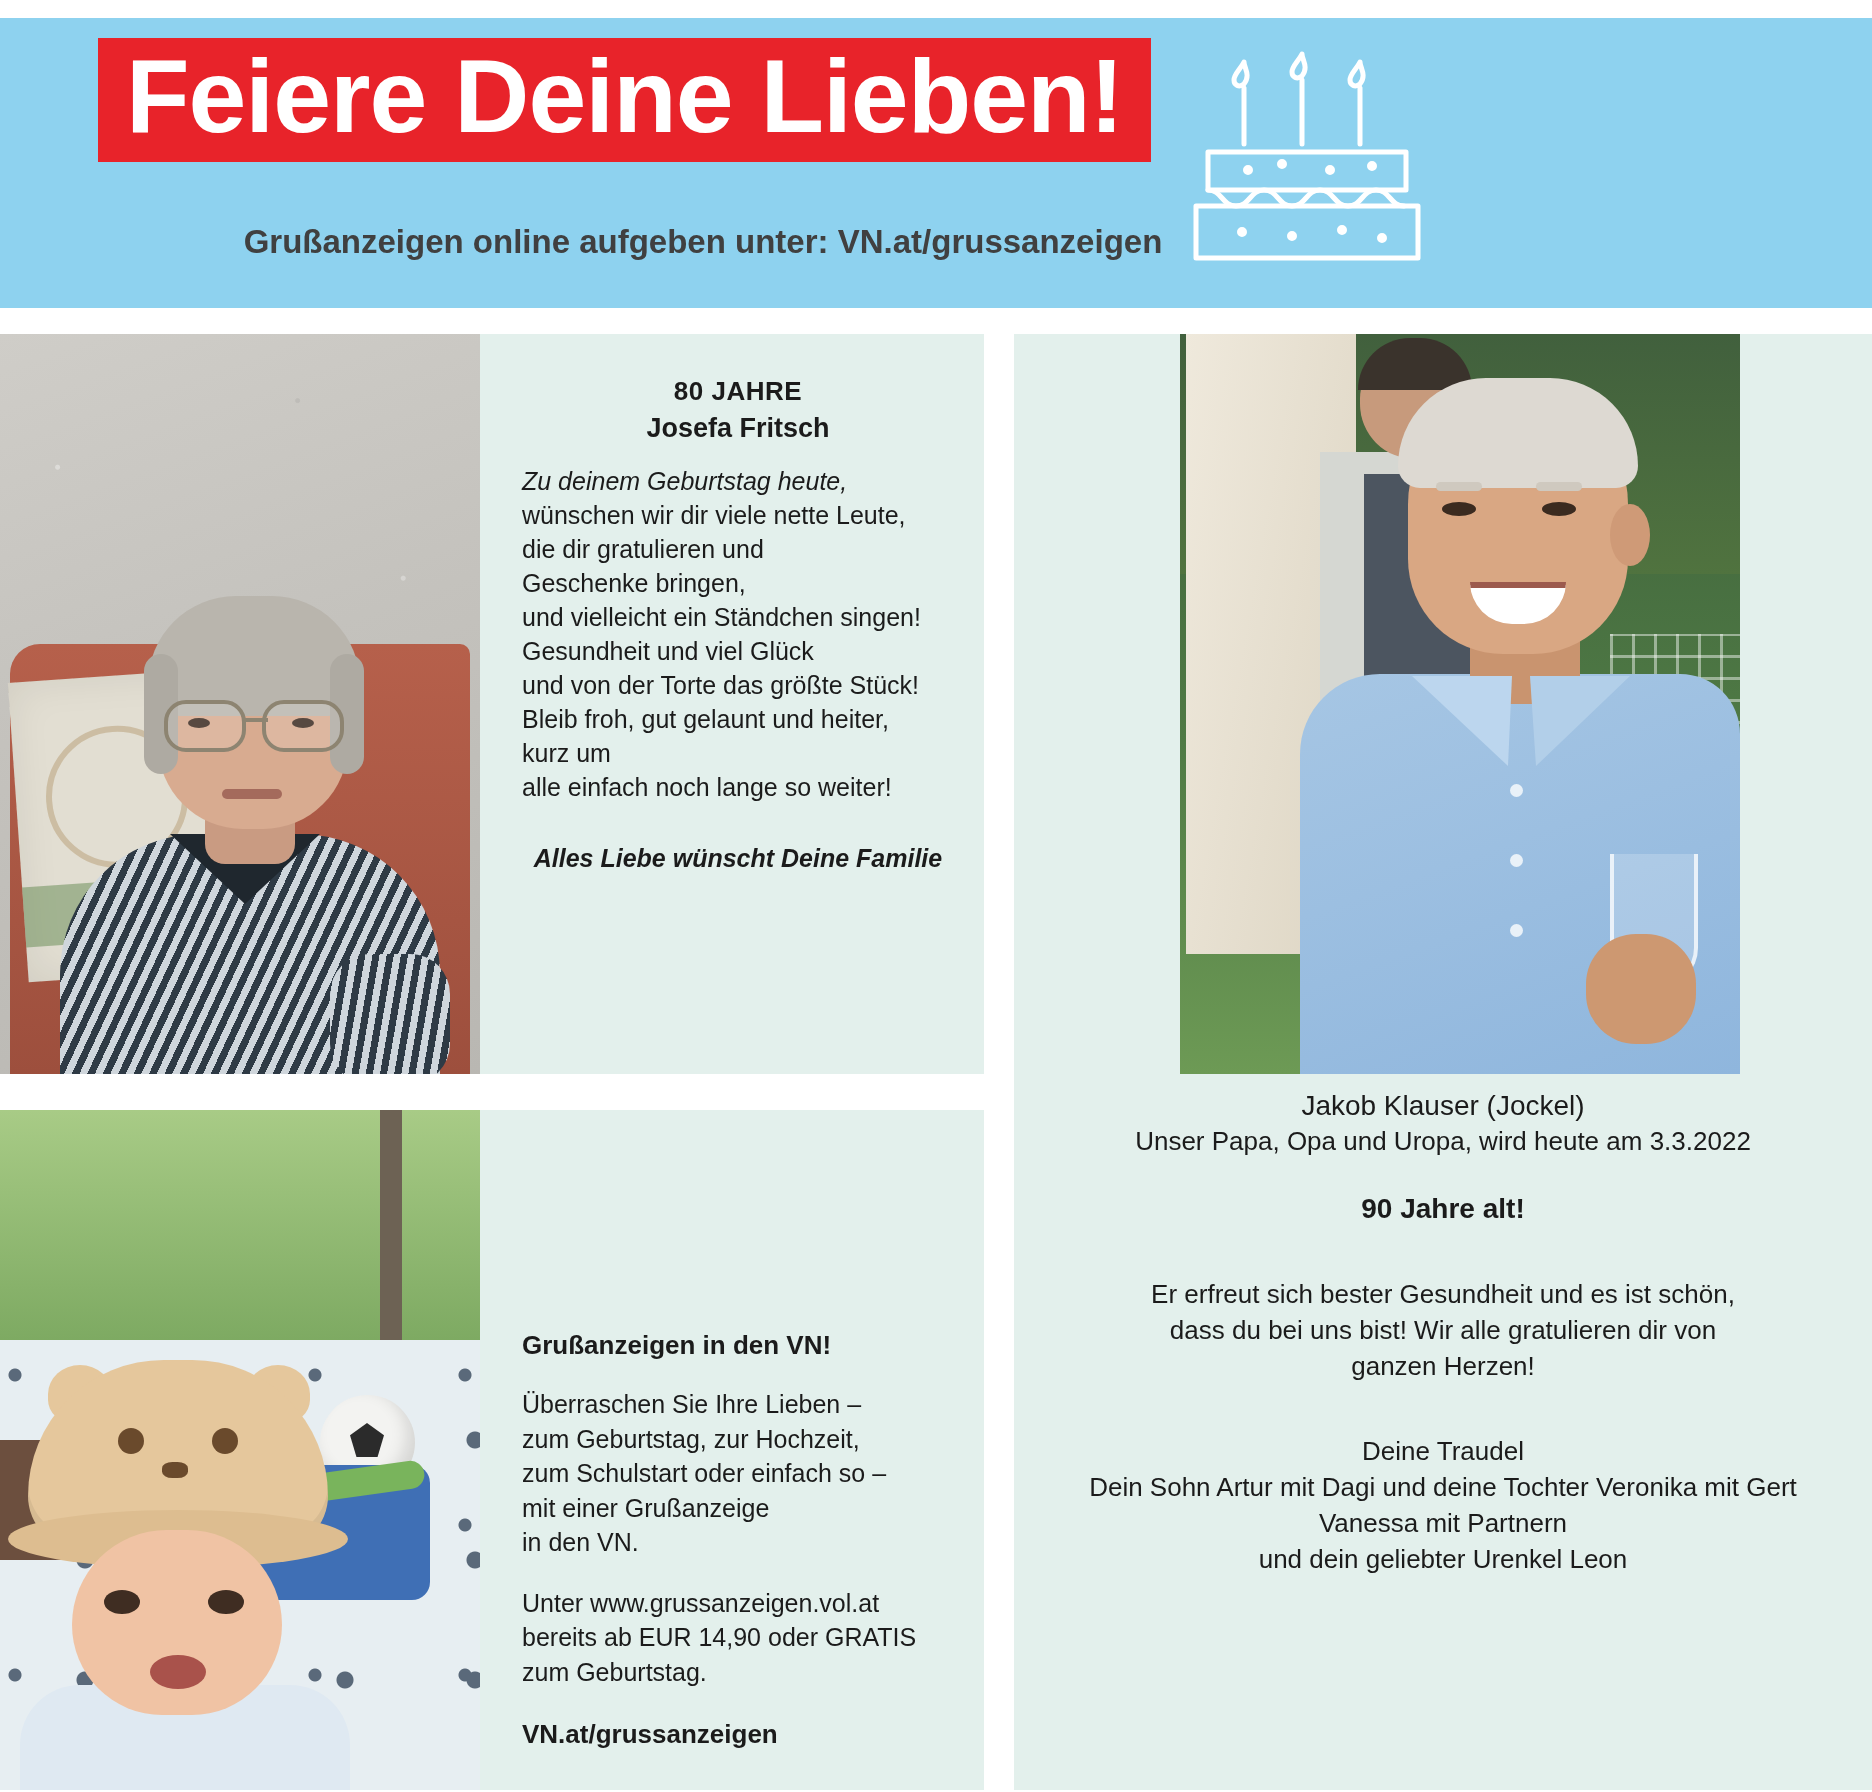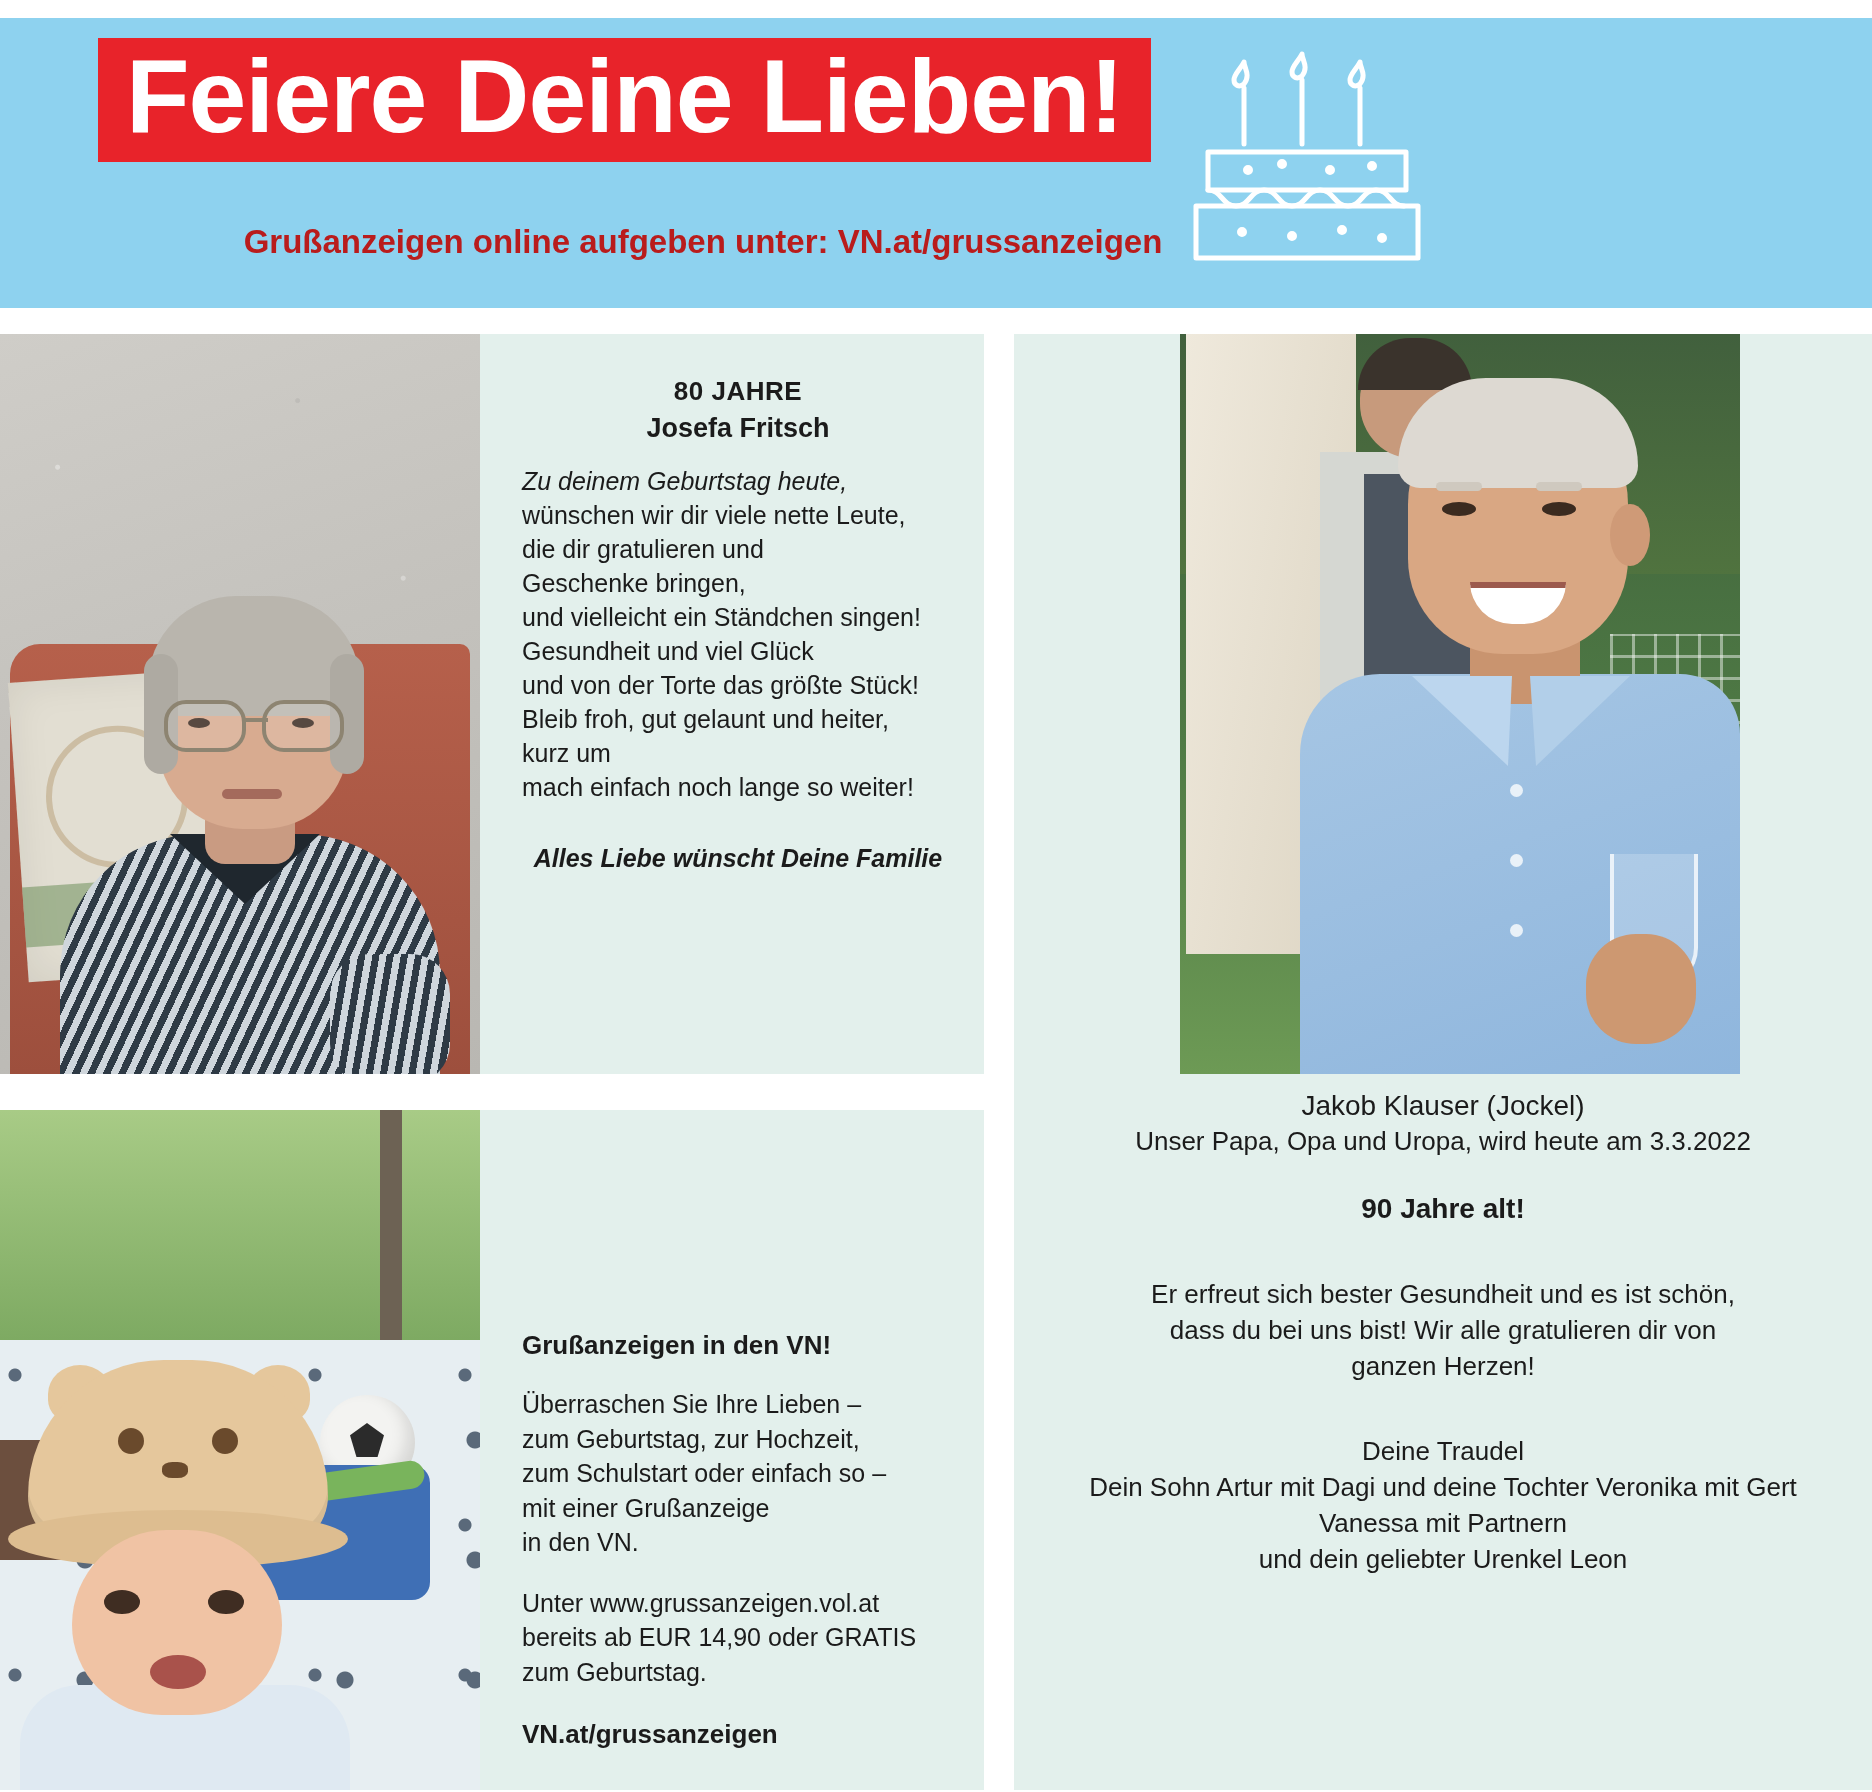--- a/index.html
+++ b/index.html
@@ -45,21 +45,21 @@
     display: block;
   }
   .subtitle {
     position: absolute;
     left: 98px;
     top: 205px;
     width: 1210px;
     text-align: center;
     font-size: 33px;
     font-weight: 600;
-    color: #b91c1c;
+    color: #404040;
     white-space: nowrap;
   }
   .subtitle .url {
     font-weight: bold;
   }
   .cake-icon {
     position: absolute;
     right: 440px;
     top: 22px;
     width: 250px;
@@ -820,21 +820,21 @@
     <div class="josefa-poem">
       <div class="lead">Zu deinem Geburtstag heute,</div>
       <div>wünschen wir dir viele nette Leute,</div>
       <div>die dir gratulieren und</div>
       <div>Geschenke bringen,</div>
       <div>und vielleicht ein Ständchen singen!</div>
       <div>Gesundheit und viel Glück</div>
       <div>und von der Torte das größte Stück!</div>
       <div>Bleib froh, gut gelaunt und heiter,</div>
       <div>kurz um</div>
-      <div>mach einfach noch lange so weiter!</div>
+      <div>alle einfach noch lange so weiter!</div>
     </div>
     <div class="josefa-sign">Alles Liebe wünscht Deine Familie</div>
   </div>
 
   <div class="photo photo-baby">
     <div class="pb-grass"></div>
     <div class="pb-tree"></div>
     <div class="pb-blanket">
       <div class="pb-blanket-dots"></div>
     </div>

